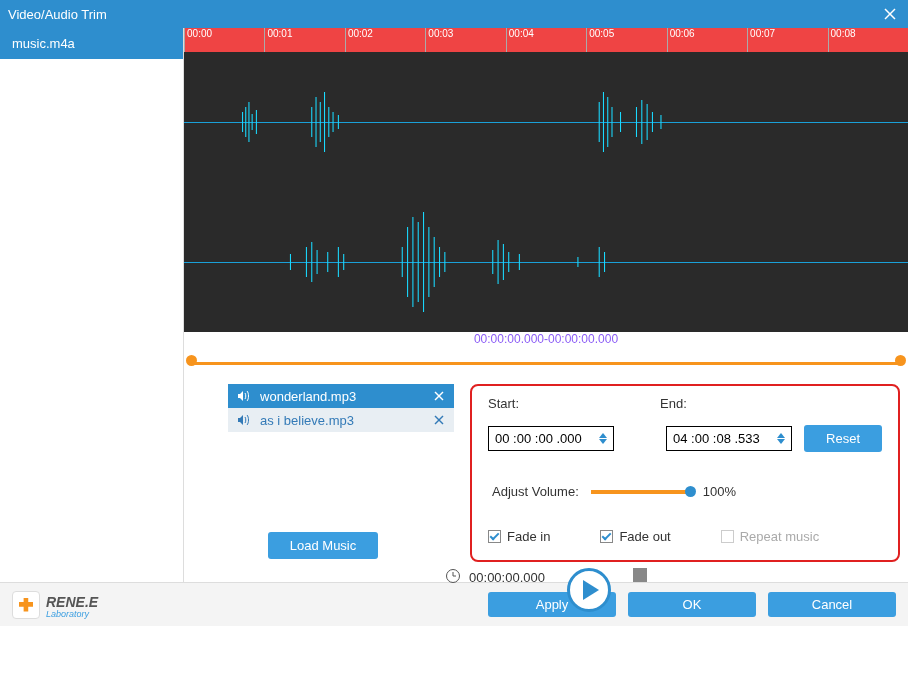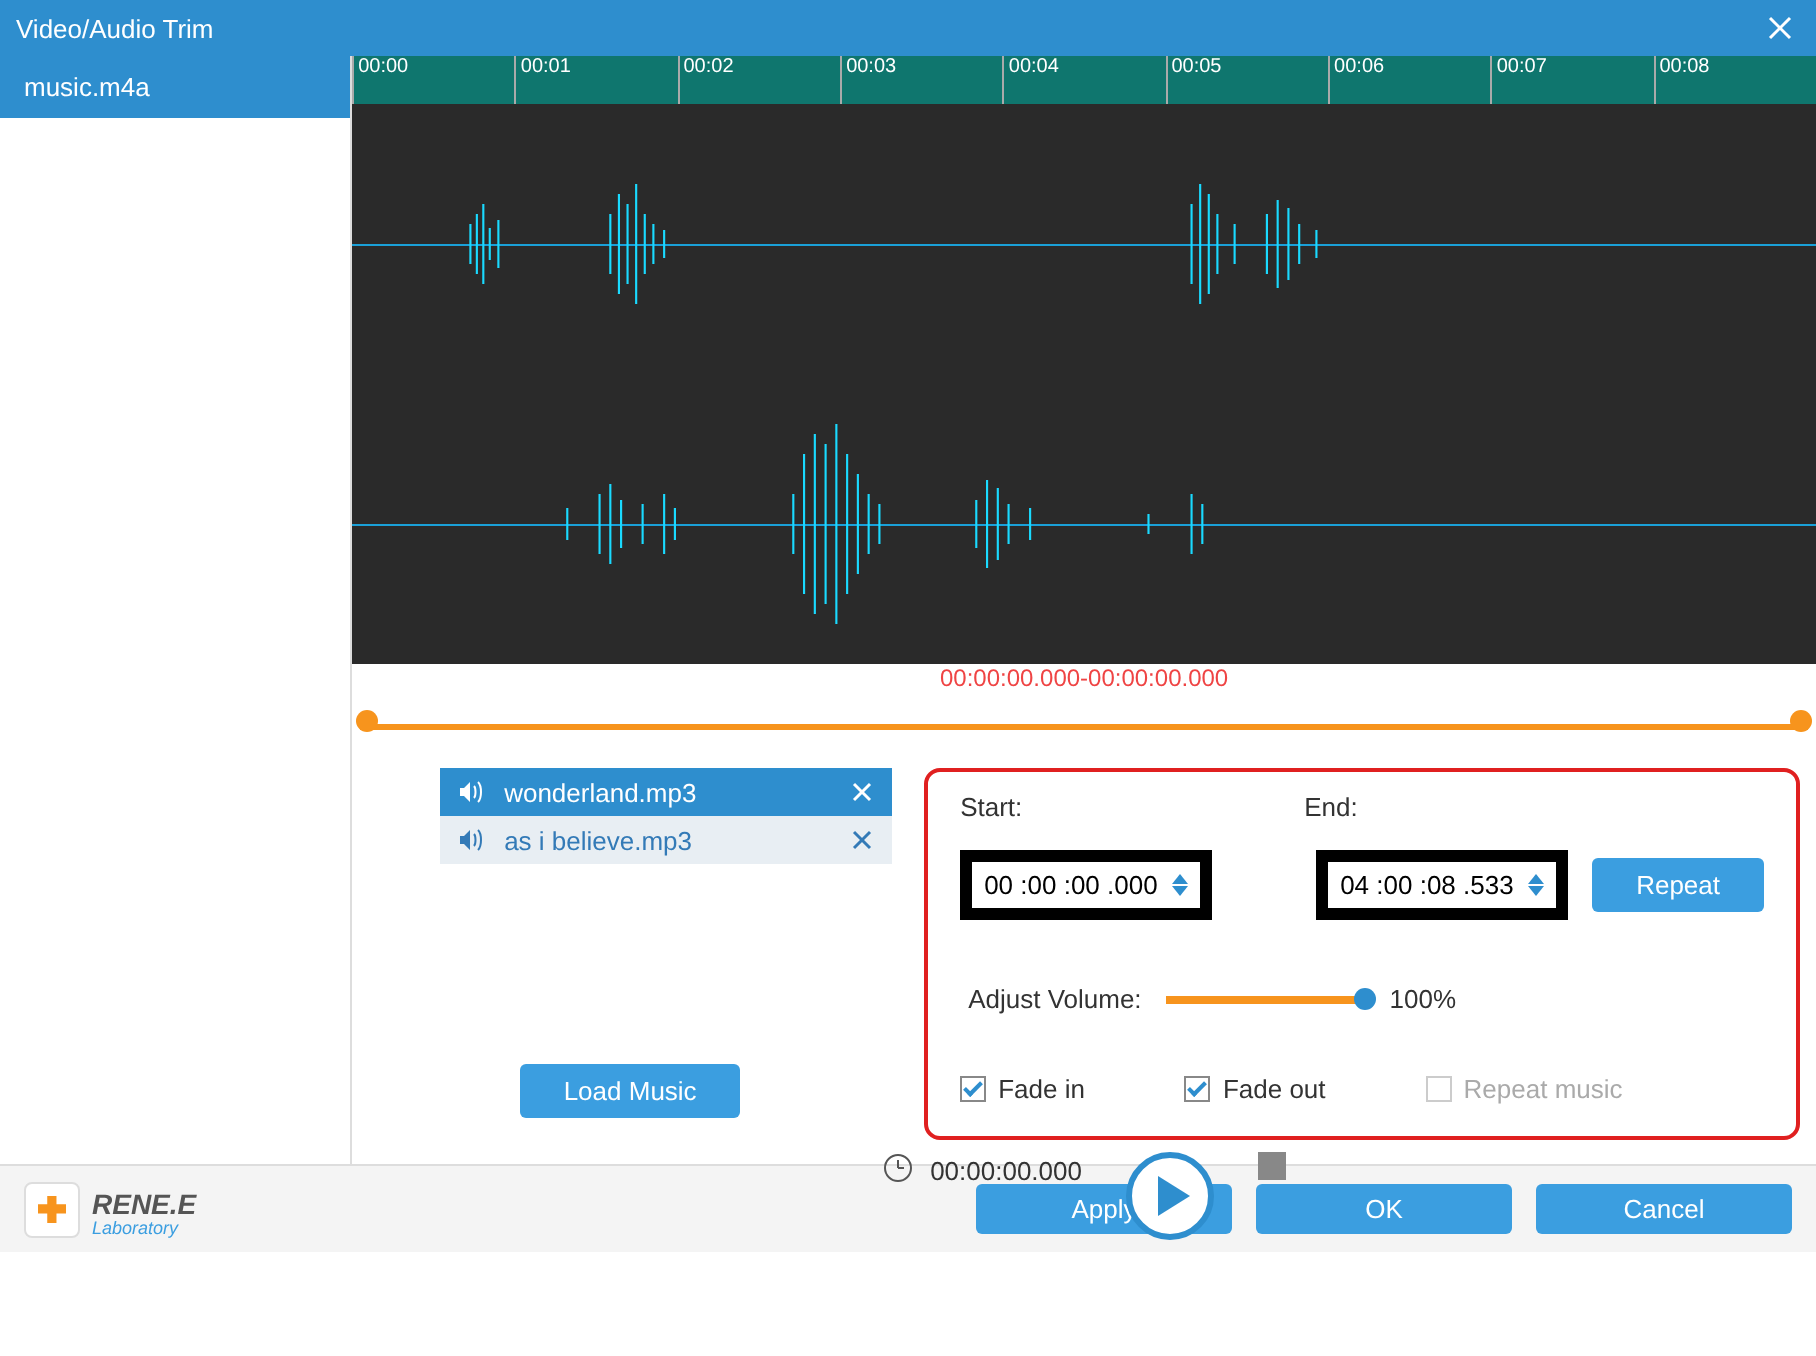--- a/index.html
+++ b/index.html
@@ -9,54 +9,54 @@
 .titlebar .close { position: absolute; right: 10px; top: 6px; width: 16px; height: 16px; display: flex; align-items: center; justify-content: center; }
 .titlebar .close svg { stroke: #fff; }
 
 .content { display: flex; height: 554px; }
 
 .sidebar { width: 228px; background: #fff; border-right: 1px solid #ddd; }
 .sidebar-item { background: #2e8ece; color: #fff; padding: 8px 12px; font-size: 13px; }
 
 .main { flex: 1; background: #fff; position: relative; }
 
-.ruler { height: 24px; background: #0f766e; display: flex; }
+.ruler { height: 24px; background: #ef4444; display: flex; }
 .tick { flex: 1; color: #fff; font-size: 10px; border-left: 1px solid #aaa; padding-left: 2px; display: flex; flex-direction: column; }
 
 .waveform { background: #2a2a2a; height: 140px; position: relative; overflow: hidden; }
 .waveform .mid { position: absolute; top: 50%; left: 0; right: 0; height: 1px; background: #1aa0d8; }
 .waveform svg { position: absolute; top: 0; left: 0; width: 100%; height: 100%; }
 
 .range-bar { height: 28px; position: relative; margin: 6px 4px 0; }
 .range-track { position: absolute; top: 10px; left: 0; right: 0; height: 3px; background: #f7941d; }
 .range-handle { position: absolute; top: 3px; width: 11px; height: 11px; background: #f7941d; border-radius: 50%; }
 .range-handle.left { left: -2px; }
 .range-handle.right { right: -2px; }
-.range-label { text-align: center; font-size: 12px; color: #ef4444; margin-top: 0px; }
+.range-label { text-align: center; font-size: 12px; color: #8b5cf6; margin-top: 0px; }
 
 .lower { display: flex; padding: 4px 8px 0; gap: 16px; }
 
 .music-panel { width: 262px; }
 .music-list { }
 .music-row { display: flex; align-items: center; padding: 4px 8px; font-size: 13px; gap: 8px; margin-left: 36px; }
 .music-row.active { background: #2e8ece; color: #fff; }
 .music-row .spk { width: 16px; height: 16px; display: flex; align-items: center; }
 .music-row .name { flex: 1; }
 .music-row .x { width: 14px; height: 14px; display: flex; align-items: center; justify-content: center; }
 .music-row.active .x svg { stroke: #fff; }
 .music-row:not(.active) { color: #337ab7; background: #e8eef3; }
 .music-row:not(.active) .x svg { stroke: #337ab7; }
 
 .load-btn { margin: 100px auto 0; display: block; background: #3b9ee0; color: #fff; border: none; padding: 6px 20px; font-size: 13px; border-radius: 3px; width: 110px; }
 
 .controls-box { flex: 1; border: 2px solid #e02020; border-radius: 8px; padding: 10px 16px 16px; position: relative; }
 .ctrl-row { display: flex; align-items: center; gap: 12px; margin-bottom: 14px; }
 .ctrl-label { font-size: 13px; color: #333; width: 50px; }
 .ctrl-label-end { font-size: 13px; color: #333; width: 50px; margin-left: 110px; }
-.time-input { border: 6px solid #000000; padding: 4px 6px; font-size: 13px; width: 126px; display: flex; align-items: center; justify-content: space-between; }
+.time-input { border: 1px solid #000000; padding: 4px 6px; font-size: 13px; width: 126px; display: flex; align-items: center; justify-content: space-between; }
 .time-input .spin { display: flex; flex-direction: column; gap: 1px; }
 .time-input .spin div { width: 0; height: 0; border-left: 4px solid transparent; border-right: 4px solid transparent; }
 .time-input .spin .up { border-bottom: 5px solid #2e8ece; }
 .time-input .spin .dn { border-top: 5px solid #2e8ece; }
 .reset-btn { background: #3b9ee0; color: #fff; border: none; padding: 6px 22px; font-size: 13px; border-radius: 3px; margin-left: auto; }
 
 .vol-row { display: flex; align-items: center; gap: 12px; margin: 32px 4px 30px; }
 .vol-label { font-size: 13px; color: #333; }
 .vol-slider { position: relative; width: 100px; height: 4px; background: #ddd; }
 .vol-fill { position: absolute; left: 0; top: 0; height: 100%; width: 100%; background: #f7941d; }
@@ -256,21 +256,21 @@
               </span>
           </div>
           <div style="width:28px"></div>
           <div class="time-input">
             <span>04 :00 :08 .533</span>
             <span class="spin">
                 <div class="up"></div>
                 <div class="dn"></div>
               </span>
           </div>
-          <button class="reset-btn">Repeat</button>
+          <button class="reset-btn">Reset</button>
         </div>
 
         <div class="vol-row">
           <span class="vol-label">Adjust Volume:</span>
           <div class="vol-slider">
             <div class="vol-fill"></div>
             <div class="vol-thumb"></div>
           </div>
           <span class="vol-val">100%</span>
         </div>

